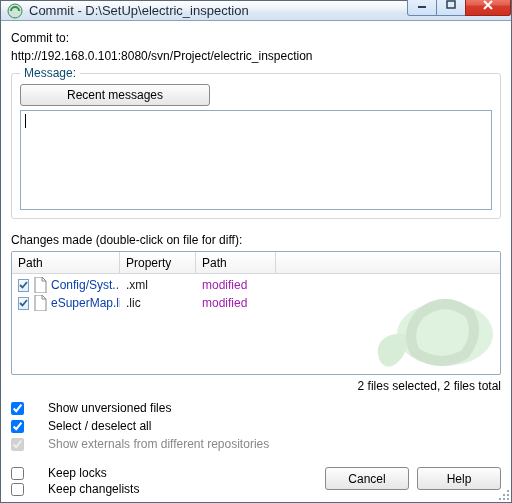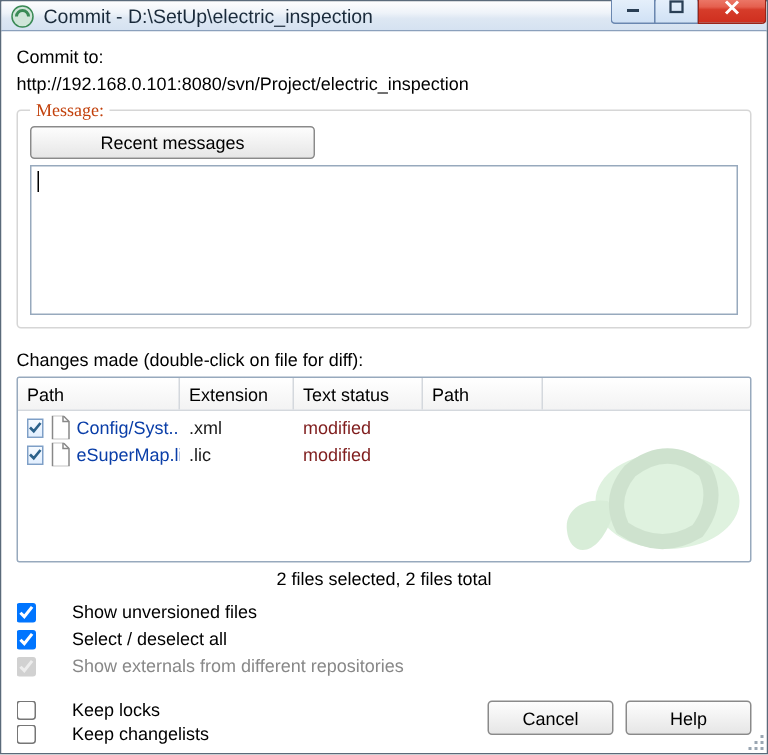--- a/index.html
+++ b/index.html
@@ -11,38 +11,38 @@
   .win-buttons { display:flex; height:20px; margin-top:-10px; }
   .win-btn { width:30px; height:20px; border:1px solid #6a87b0; border-top:none; background:linear-gradient(to bottom,#eaf3fc,#d0e1f5); display:flex; align-items:center; justify-content:center; margin-left:-1px; }
   .win-btn.min { border-bottom-left-radius:3px; }
   .win-btn.max {}
   .win-btn.close { width:46px; background:linear-gradient(to bottom,#f08a7a 0%,#e5604f 45%,#d63c2a 55%,#cf2f1f 100%); border-color:#9a2418; border-bottom-right-radius:3px; }
   .win-btn svg { display:block; }
   .client { flex:1; padding:8px 10px 4px 10px; background:#fff; display:flex; flex-direction:column; }
   .label { color:#000; margin:2px 0; }
   .url { margin:2px 0 10px 0; word-break:break-all; }
   .groupbox { border:1px solid #d6d6d6; border-radius:3px; padding:10px 8px 8px 8px; position:relative; margin-bottom:10px; }
-  .groupbox .legend { position:absolute; top:-8px; left:8px; background:#fff; padding:0 4px; color:#c2410c;font-family:Liberation Serif, serif; }
+  .groupbox .legend { position:absolute; top:-8px; left:8px; background:#fff; padding:0 4px; color:#0c4a6e; }
   .recent-btn { width:190px; height:22px; border:1px solid #8a8a8a; border-radius:3px; background:linear-gradient(to bottom,#fdfdfd,#e6e6e6); display:flex; align-items:center; justify-content:center; margin-bottom:4px; }
   .msg-area { width:100%; height:100px; border:1px solid #97a9bd; background:#fff; padding:3px 4px; cursor:text; overflow:hidden; display:flex; }
   .caret { width:1px; height:14px; background:#000; animation:blink 1.1s steps(1) infinite; }
   @keyframes blink { 50% { opacity:0; } }
   .changes-label { margin:4px 0 4px 0; }
   .listview-wrap { border:1px solid #97a9bd; border-radius:2px; background:#fff; height:124px; position:relative; overflow:hidden; }
   .lv-header { display:flex; background:linear-gradient(to bottom,#fff,#f3f3f3); border-bottom:1px solid #d4d8dd; height:22px; }
   .lv-col { border-right:1px solid #d4d8dd; padding:3px 6px; display:flex; align-items:center; white-space:nowrap; overflow:hidden; }
   .lv-body { padding:2px 0; }
   .lv-row { display:flex; height:18px; align-items:center; }
   .lv-cell { padding:0 6px; display:flex; align-items:center; gap:4px; white-space:nowrap; overflow:hidden; color:#1a1a1a; }
-  .lv-cell.link { color:#7f1d1d; }
+  .lv-cell.link { color:#a21caf; }
   .chk3 { width:13px; height:13px; border:1px solid #7e9fc7; background:linear-gradient(to bottom,#f5faff,#e2efff); display:flex; align-items:center; justify-content:center; }
   .chk3 svg { display:block; }
   .file-icon { width:14px; height:16px; }
   .watermark { position:absolute; right:0; bottom:0; width:150px; height:90px; pointer-events:none; opacity:.25; }
-  .summary { text-align:center; margin:4px 0 6px 0; }
+  .summary { text-align:right; margin:4px 0 6px 0; }
   .opt-row { display:flex; align-items:center; gap:24px; margin:2px 0; }
   .opt-row.disabled { color:#888; }
   input[type=checkbox] { margin:0; width:13px; height:13px; }
   .button-bar { display:flex; justify-content:flex-end; gap:8px; padding:6px 0 8px 0; }
   .push-btn { width:84px; height:23px; border:1px solid #8a8a8a; border-radius:3px; background:linear-gradient(to bottom,#fdfdfd,#e6e6e6); display:flex; align-items:center; justify-content:center; }
   .push-btn.default { border:1px solid #3c7fb1; box-shadow:0 0 0 1px #8cc7ee inset; background:linear-gradient(to bottom,#fefefe,#def0ff); }
   .grip { position:absolute; right:2px; bottom:2px; width:14px; height:14px; }
   .grip span { position:absolute; width:2px; height:2px; background:#9aa6b2; }
   .col-path{width:108px;} .col-ext{width:76px;} .col-text{width:86px;} .col-prop{width:108px;} .col-lock{width:80px;}
 </style>
@@ -90,22 +90,21 @@
       <div class="msg-area">
         <span class="caret"></span>
       </div>
     </div>
 
     <div class="changes-label">Changes made (double-click on file for diff):</div>
 
     <div class="listview-wrap">
       <div class="lv-header">
         <div class="lv-col col-path">Path</div>
-        <div class="lv-col col-ext">Extension</div>
-        <div class="lv-col col-text">Text status</div>
+        <div class="lv-col col-ext">Property</div>
         <div class="lv-col col-lock">Path</div>
       </div>
       <div class="lv-body">
         <div class="lv-row">
           <div class="lv-cell col-path">
             <span class="chk3">
                 <svg width="9" height="9">
                   <path d="M1 4 L3.5 6.5 L8 1" stroke="#2c628b" stroke-width="1.8" fill="none"></path>
                 </svg>
               </span>

